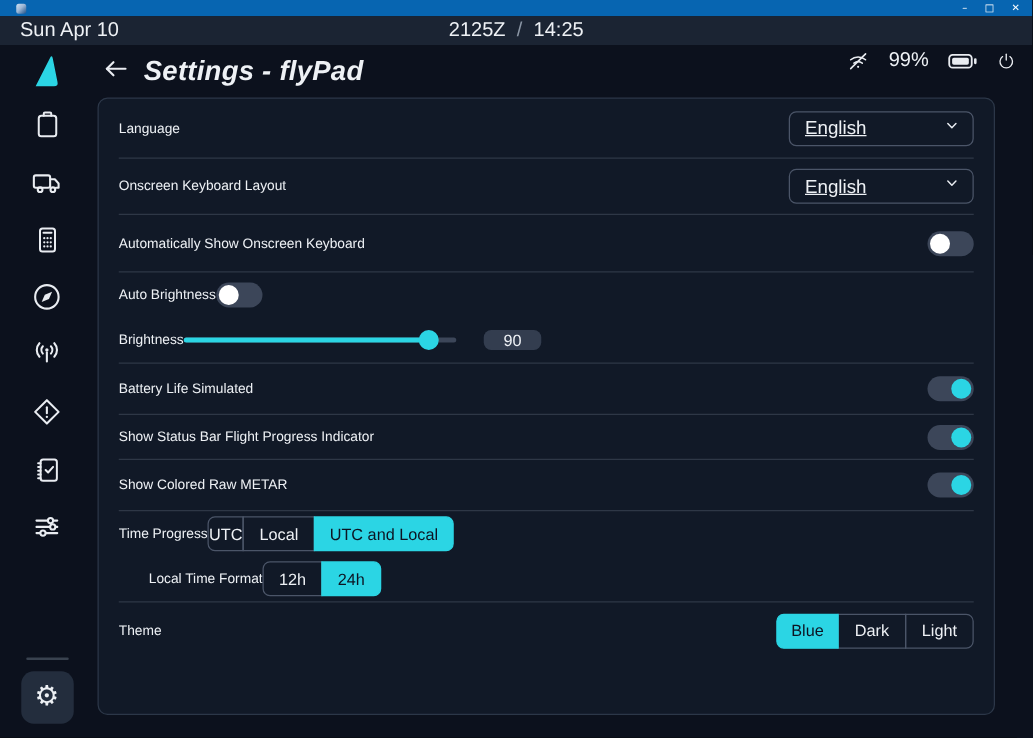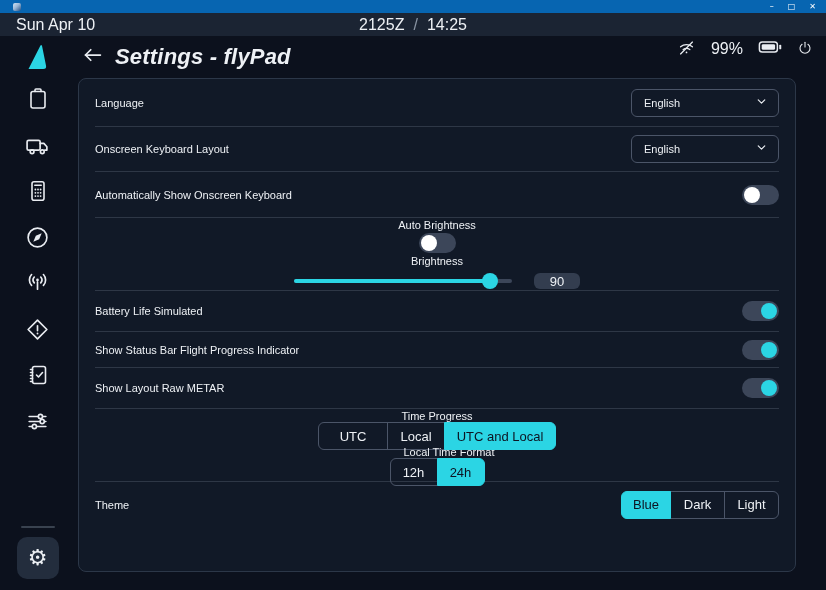--- a/index.html
+++ b/index.html
@@ -26,21 +26,21 @@
   .titlebar{position:absolute;top:0;left:0;right:0;height:13px;background:var(--titlebar);display:flex;align-items:center;}
   .app-icon{width:8px;height:8px;margin-left:13px;border-radius:2px;background:linear-gradient(135deg,#cfe3f5 0%,#9db8d6 45%,#1e4f86 100%);}
   .win-controls{margin-left:auto;display:flex;align-items:center;gap:14px;padding-right:10px;font-family:"DejaVu Sans",sans-serif;font-size:8px;line-height:13px;color:#fff;}
   .win-controls span{cursor:default;}
 
   
   .statusbar{position:absolute;top:13px;left:0;right:0;height:23px;background:var(--statusbar);display:flex;align-items:center;font-size:16px;}
   .sb-date{padding-left:16px;}
   .sb-clock{position:absolute;left:0;right:0;text-align:center;}
   .sb-clock .sep{color:var(--muted);margin:0 9px;}
-  .sb-right{margin-left:auto;display:flex;align-items:flex-start;gap:15px;padding-right:13px;margin-top:48px;}
+  .sb-right{margin-left:auto;display:flex;align-items:center;gap:15px;padding-right:13px;margin-top:48px;}
   .sb-right svg{display:block;}
 
   
   .app-body{position:absolute;top:36px;left:0;right:0;bottom:0;display:flex;}
   .sidebar{width:75px;flex:none;display:flex;flex-direction:column;align-items:center;padding-top:7px;}
   .logo{margin-bottom:14px;}
   .nav-items{display:flex;flex-direction:column;gap:20px;}
   .nav-item{width:26px;height:26px;display:flex;align-items:center;justify-content:center;}
   .sidebar-spacer{flex:1;}
   .sidebar-divider{width:34px;height:2px;border-radius:2px;background:#39424f;margin-bottom:9px;}
@@ -52,28 +52,28 @@
   .page-title{font-size:22px;font-weight:700;letter-spacing:.2px;font-style:italic;}
 
   .panel{margin:0 30px 0 3px;height:494px;background:var(--bg-panel);border:1px solid var(--border);border-radius:8px;padding:0 16px;overflow:hidden;}
 
   .row{display:flex;align-items:center;justify-content:space-between;height:45px;}
   .row.h47{height:47px;}
   .row.h44{height:44px;}
   .row.h40{height:40px;}
   .row.h35{height:35px;}
   .group{display:flex;flex-direction:column;justify-content:center;height:72px;gap:2px;}
-  .subrow{display:flex;align-items:center;justify-content:space-between;height:34px;flex-direction:column;}
+  .subrow{display:flex;align-items:center;height:34px;}
   .divider{height:1px;background:var(--row-div);}
   .row-label{font-size:11px;color:var(--text);}
   .row-label.indent{padding-left:24px;}
 
   
   .dropdown{width:148px;height:28px;border:1px solid var(--control-border);border-radius:6px;display:flex;align-items:center;padding:0 10px 0 12px;cursor:pointer;}
-  .dropdown .dd-value{font-size:11px;flex:1;}
+  .dropdown .dd-value{font-size:15px;flex:1;text-decoration:underline;}
   .dropdown svg{flex:none;}
 
   
   .toggle{width:37px;height:20px;border-radius:10px;background:var(--toggle-track);position:relative;cursor:pointer;flex:none;}
   .toggle .knob{position:absolute;top:2px;left:2px;width:16px;height:16px;border-radius:50%;background:#fff;}
   .toggle.on .knob{left:auto;right:2px;background:var(--accent);}
 
   
   .slider-wrap{display:flex;align-items:center;gap:22px;}
   .slider{position:relative;width:218px;height:16px;cursor:pointer;}
@@ -81,21 +81,21 @@
   .slider .fill{position:absolute;top:6px;left:0;height:4px;border-radius:2px;background:var(--accent);}
   .slider .knob{position:absolute;top:0;width:16px;height:16px;border-radius:50%;background:var(--accent);}
   .value-box{width:46px;height:16px;border-radius:6px;background:var(--value-box);display:flex;align-items:center;justify-content:center;font-size:13px;}
 
   
   .seg-group{display:flex;}
   .seg-btn{height:28px;border:1px solid var(--control-border);background:transparent;color:var(--text);font-size:13px;font-family:inherit;display:flex;align-items:center;justify-content:center;cursor:pointer;margin-left:-1px;padding:0 4px;}
   .seg-btn:first-child{border-radius:6px 0 0 6px;margin-left:0;}
   .seg-btn:last-child{border-radius:0 6px 6px 0;}
   .seg-btn.selected{background:var(--accent);border-color:var(--accent);color:var(--accent-text);position:relative;z-index:1;}
-  .w52{width:70px;} .w58{width:58px;} .w112{width:112px;} .w48{width:48px;} .w50{width:50px;} .w55{width:55px;}
+  .w52{width:29px;} .w58{width:58px;} .w112{width:112px;} .w48{width:48px;} .w50{width:50px;} .w55{width:55px;}
 
   .icon-stroke{stroke:#e9ecf1;fill:none;stroke-width:1.6;stroke-linecap:round;stroke-linejoin:round;}
 </style>
 </head>
 <body>
 
 <div class="screen">
 
   <div class="titlebar">
     <div class="app-icon"></div>
@@ -323,21 +323,21 @@
 
         <div class="row h35">
           <span class="row-label">Show Status Bar Flight Progress Indicator</span>
           <div class="toggle on">
               <div class="knob"></div>
             </div>
         </div>
         <div class="divider"></div>
 
         <div class="row h40">
-          <span class="row-label">Show Layout Raw METAR</span>
+          <span class="row-label">Show Colored Raw METAR</span>
           <div class="toggle on">
               <div class="knob"></div>
             </div>
         </div>
         <div class="divider"></div>
 
         <div class="group">
           <div class="subrow">
             <span class="row-label">Time Progress</span>
             <div class="seg-group">

